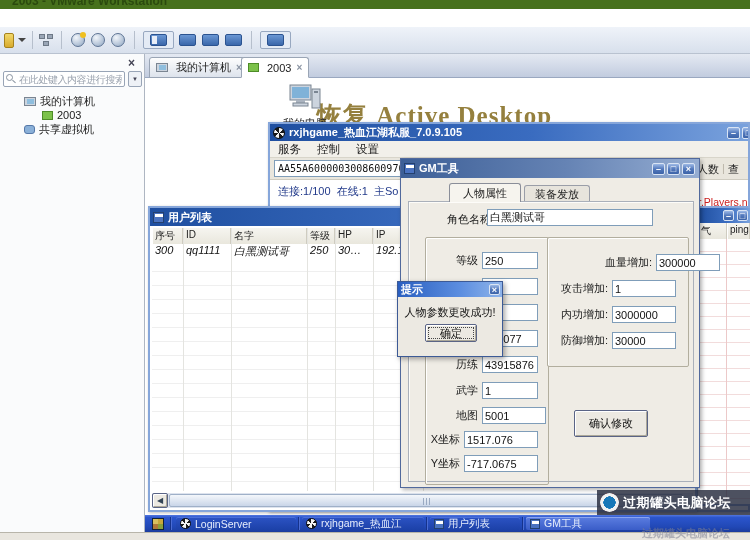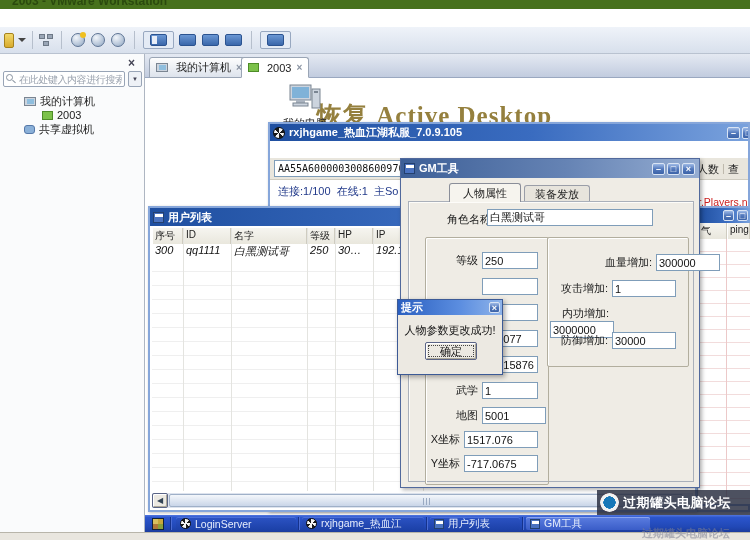--- a/index.html
+++ b/index.html
@@ -100,21 +100,21 @@
   #gm-win .xp-title { height:19px; }
   .gm-tab { position:absolute; height:19px; font-size:11px; display:flex; align-items:center; justify-content:center; color:#222; }
   #gm-tab1 { left:48px; top:24px; width:72px; background:#f6f4ee; border:1px solid #8a8e99; border-bottom:none; border-radius:3px 3px 0 0; z-index:2; }
   #gm-tab2 { left:123px; top:26px; width:66px; height:17px; background:#e7e4dc; border:1px solid #9a9ea8; border-bottom:none; border-radius:3px 3px 0 0; }
   #gm-panel { position:absolute; left:7px; top:42px; width:286px; height:281px; border:1px solid #aab0ba; box-shadow:inset 1px 1px 0 #fdfcf9; }
   .frow { position:absolute; display:flex; align-items:center; height:17px; }
   .fl { text-align:right; font-size:11px; color:#222; margin-right:4px; flex:none; white-space:nowrap; }
   .fin { background:#fff; border:1px solid #7f9db9; font-size:11px; padding:0 2px; height:17px; flex:none; font-family:"Liberation Sans",sans-serif; color:#111; }
 
   
-  #dlg { left:397px; top:281px; width:106px; height:76px; position:absolute; border:1px solid #3c5a96; background:#ece9e2; box-shadow:2px 2px 5px rgba(0,0,0,.35);margin-top:18px; }
+  #dlg { left:397px; top:281px; width:106px; height:76px; position:absolute; border:1px solid #3c5a96; background:#ece9e2; box-shadow:2px 2px 5px rgba(0,0,0,.35); }
   #dlg .xp-title { height:15px; }
   #dlg-msg { position:absolute; left:0; top:23px; width:100%; text-align:center; font-size:11px; color:#111; white-space:nowrap; }
   #dlg-ok { left:27px; top:42px; width:52px; height:18px; outline:1px dotted #444; outline-offset:-4px; }
 
   
   #vm-taskbar { left:145px; top:515px; width:605px; height:17px; background:linear-gradient(180deg,#5277e0 0%,#2b55cc 15%,#2148b6 70%,#1b3c9e 100%); }
   .tk-item { position:absolute; top:2px; height:13px; border-radius:2px; display:flex; align-items:center; padding:0 4px; font-size:10.5px; color:#e6edfc; white-space:nowrap; overflow:hidden;
              background:linear-gradient(180deg,#2c53c4,#1c41a8); box-shadow:inset 0 1px 0 #4a6fd8; }
   .tk-item.active { background:linear-gradient(180deg,#5b7de0,#3a5dc8); box-shadow:inset 0 1px 0 #8aa4ee; }
   .tk-sep { position:absolute; top:2px; width:1px; height:13px; background:#16338c; box-shadow:1px 0 0 #4a6cd4; }
@@ -226,20 +226,25 @@
   </div>
 
   <div class="xp-frame" id="server-win">
     <div class="xp-title">
       <div class="fan"></div>
       <span>rxjhgame_热血江湖私服_7.0.9.105</span>
       <div class="tbtn" style="position:absolute; left:455px;">–</div>
       <div class="tbtn" style="position:absolute; left:470px;">□</div>
 
     </div>
+    <div id="sw-menu">
+      <span>服务</span>
+      <span>控制</span>
+      <span>设置</span>
+    </div>
     <div id="sw-tool">
       <input class="xpin" style="left: 4px; top: 2px; width: 312px; font-family: &quot;DejaVu Sans Mono&quot;, monospace; font-size: 10px;" value="AA55A6000003008600970008C">
       <span class="sw-ltab" style="left:427px;">人数</span>
       <span class="sw-ltab" style="left:452px; color:#b8b4a8;">|</span>
       <span class="sw-ltab" style="left:458px;">查</span>
     </div>
     <div id="sw-status1">连接:1/100  在线:1  主So</div>
     <div id="sw-status2">
       <span style="color:#222;">2015-8-10</span>
       <span style="color:#d22222;">星期一</span>
@@ -356,30 +361,31 @@
 
     <div class="gbox" style="left:146px; top:78px; width:142px; height:130px;">
       <div class="frow" style="left:2px; top:16px;padding-left:44px;">
           <span class="fl" style="width:58px;">血量增加:</span>
           <input class="fin" style="width: 64px;" value="300000">
         </div>
       <div class="frow" style="left:2px; top:42px;">
           <span class="fl" style="width:58px;">攻击增加:</span>
           <input class="fin" style="width: 64px;" value="1">
         </div>
-      <div class="frow" style="left:2px; top:68px;flex-direction:column;">
+      <div class="frow" style="left:2px; top:68px;">
           <span class="fl" style="width:58px;">内功增加:</span>
           <input class="fin" style="width: 64px;" value="3000000">
         </div>
       <div class="frow" style="left:2px; top:94px;">
           <span class="fl" style="width:58px;">防御增加:</span>
           <input class="fin" style="width: 64px;" value="30000">
         </div>
     </div>
 
+    <div class="btn3d" style="left:173px; top:251px; width:74px; height:27px;">确认修改</div>
   </div>
 
   <div id="dlg">
     <div class="xp-title bright">
       <span>提示</span>
       <div class="tbtn" style="position:absolute; right:2px; width:11px; height:11px;">×</div>
     </div>
     <div id="dlg-msg">人物参数更改成功!</div>
     <div class="btn3d" id="dlg-ok">确定</div>
   </div>

